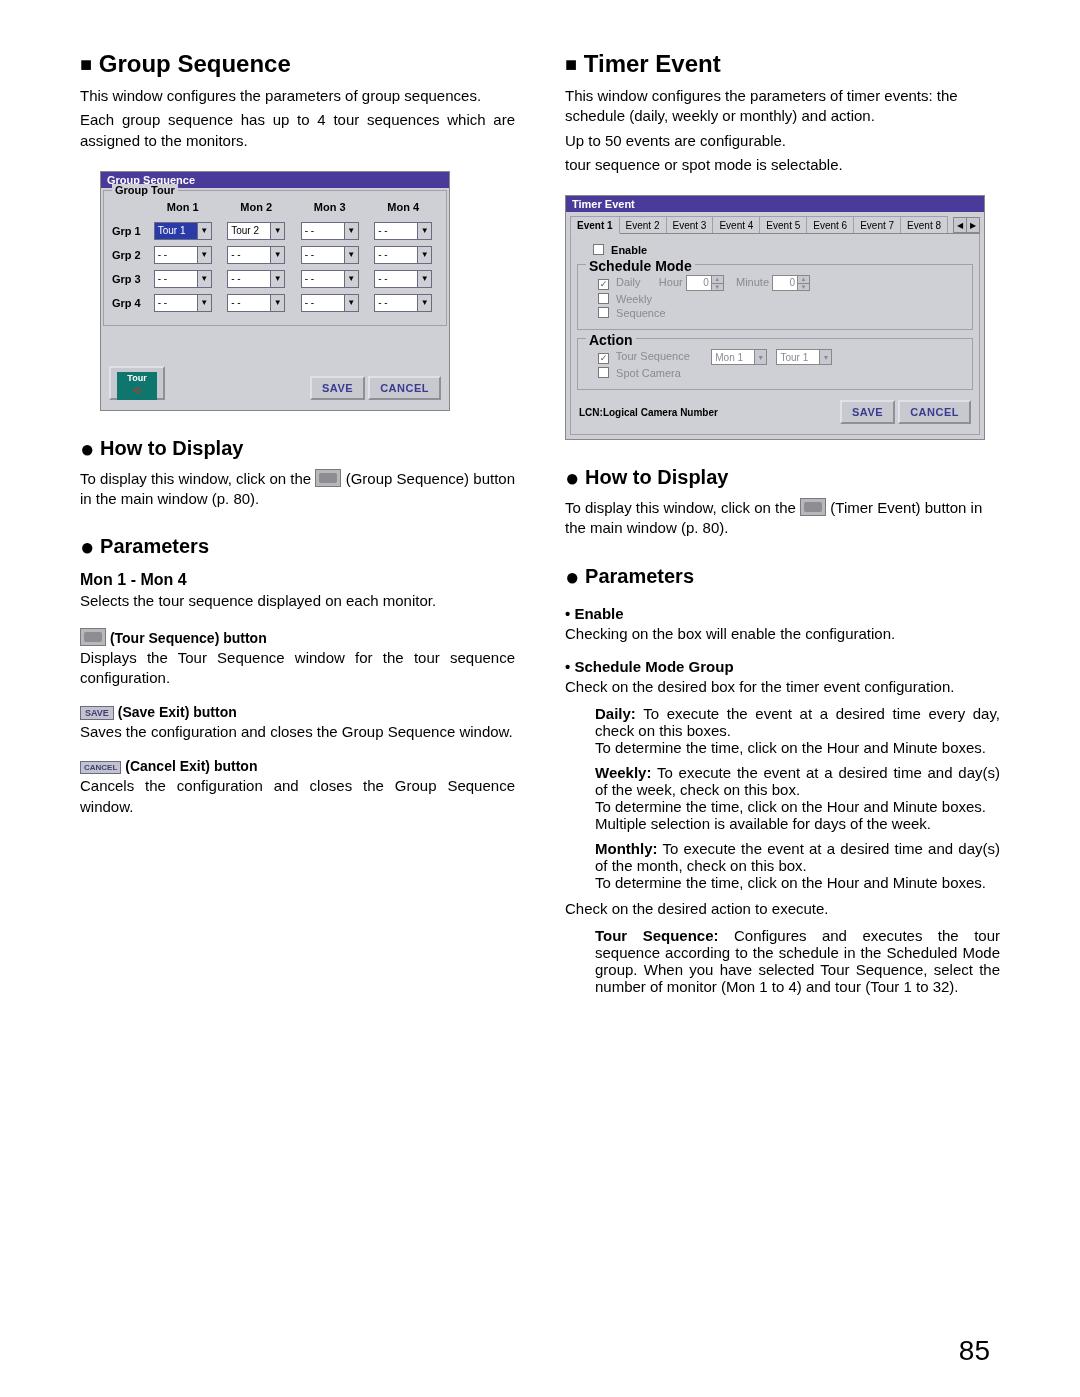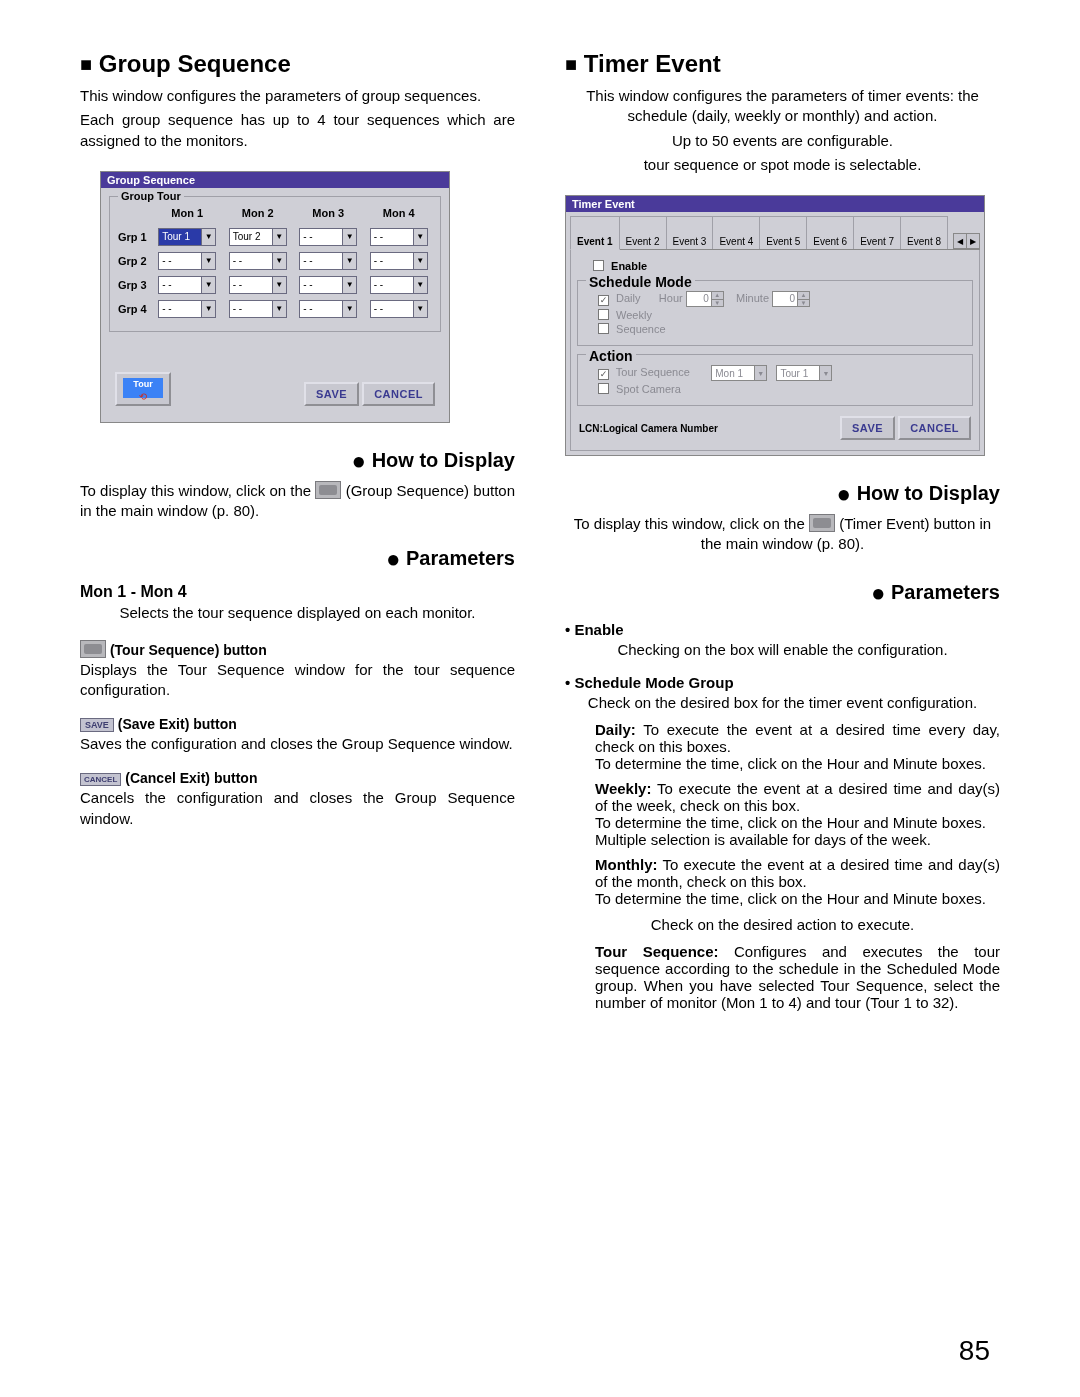--- a/index.html
+++ b/index.html
@@ -17,23 +17,23 @@
     position: relative;
     min-height: 1397px;
   }
   .cols {
     display: flex;
     gap: 50px;
   }
   .col { flex: 1; min-width: 0; }
   h2 { font-size: 24px; font-weight: bold; margin: 0 0 8px 0; }
   .sq { font-size: 20px; vertical-align: 1px; }
-  p { font-size: 15px; line-height: 1.35; margin: 0 0 4px 0; text-align: center; }
+  p { font-size: 15px; line-height: 1.35; margin: 0 0 4px 0; }
   .just { text-align: justify; text-justify: inter-word; }
-  h3 { font-size: 20px; font-weight: bold; margin: 24px 0 6px 0; text-align: right; }
+  h3 { font-size: 20px; font-weight: bold; margin: 24px 0 6px 0; }
   .dot { font-size: 24px; vertical-align: -2px; }
   h4 { font-size: 16px; font-weight: bold; margin: 10px 0 2px 0; }
   .bullet-h4 { font-size: 15px; font-weight: bold; margin: 14px 0 2px 0; }
   .icon-btn-small {
     display: inline-block;
     width: 26px; height: 18px;
     background: #b8b8bc;
     border: 1px solid #7a7a7e;
     vertical-align: -3px;
     position: relative;
@@ -74,21 +74,21 @@
     border: 1px solid #888;
     font-size: 11px;
   }
   .gs-title {
     background: #4a3a9a;
     color: #fff;
     font-weight: bold;
     padding: 2px 6px;
     font-size: 11px;
   }
-  .gs-body { padding: 8px; }
+  .gs-body { padding: 2px; }
   .gs-fieldset {
     border: 1px solid #a0a0a8;
     padding: 8px 6px 10px 6px;
     position: relative;
   }
   .gs-legend {
     position: absolute;
     top: -7px; left: 8px;
     background: #cfcfd6;
     padding: 0 3px;
@@ -132,22 +132,22 @@
   }
   .tour-btn {
     width: 56px; height: 34px;
     background: #c8c8d0;
     border: 2px outset #e0e0e8;
     position: relative;
   }
   .tour-btn .red {
     position: absolute;
     top: 4px; left: 6px; right: 6px;
-    height: 20px;
-    background: #3b82f6;
+    height: 28px;
+    background: #0f766e;
     color: #fff;
     font-size: 9px;
     text-align: center;
     line-height: 12px;
     font-weight: bold;
   }
   .tour-btn .arrows {
     position: absolute;
     bottom: 2px; left: 0; right: 0;
     text-align: center;
@@ -180,21 +180,21 @@
     padding: 2px 6px;
     font-size: 11px;
   }
   .te-body { padding: 4px; }
   .tab-row {
     display: flex;
     align-items: flex-end;
     border-bottom: 1px solid #888;
   }
   .tab {
-    padding: 19px 6px 2px 6px;
+    padding: 3px 6px 2px 6px;
     border: 1px solid #a0a0a8;
     border-bottom: none;
     background: #cfcfd6;
     font-size: 10px;
     margin-right: -1px;
     position: relative;
   }
   .tab.active {
     background: #cfcfd6;
     font-weight: bold;

